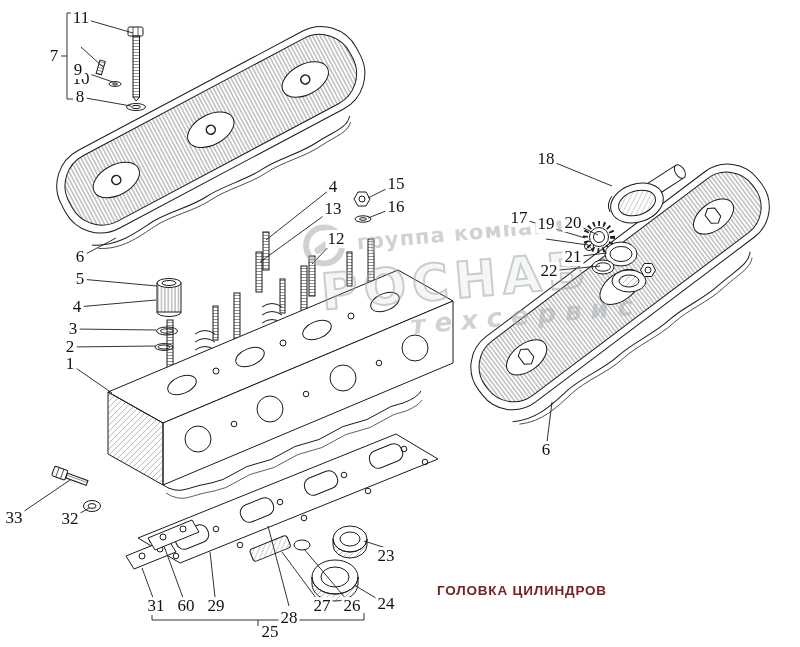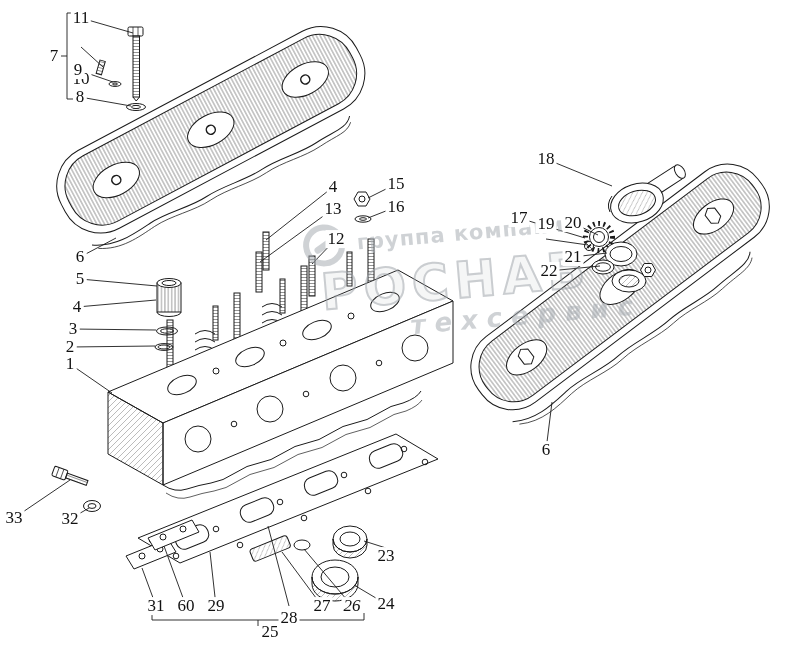--- a/index.html
+++ b/index.html
@@ -297,18 +297,19 @@
       <div class="callout" style="left: 546px; top: 450px;">6</div>
       <div class="callout" style="left: 386px; top: 556px;">23</div>
       <div class="callout" style="left: 386px; top: 604px;">24</div>
       <div class="callout" style="left: 14px; top: 518px;">33</div>
       <div class="callout" style="left: 70px; top: 519px;">32</div>
       <div class="callout" style="left: 156px; top: 606px;">31</div>
       <div class="callout" style="left: 186px; top: 606px;">60</div>
       <div class="callout" style="left: 216px; top: 606px;">29</div>
       <div class="callout" style="left: 289px; top: 618px; text-align: right;">28</div>
       <div class="callout" style="left: 322px; top: 606px;">27</div>
-      <div class="callout" style="left: 352px; top: 606px; font-style: italic;">26</div>
+      <div class="callout" style="left: 352px; top: 606px;">26</div>
       <div class="callout" style="left: 258px; top: 632px; margin-left: 12px;">25</div>
     </div>
 
+  <div class="fig-title" style="color: rgb(123, 32, 32);">ГОЛОВКА ЦИЛИНДРОВ</div>
 
 </div>
 
 </body></html>

